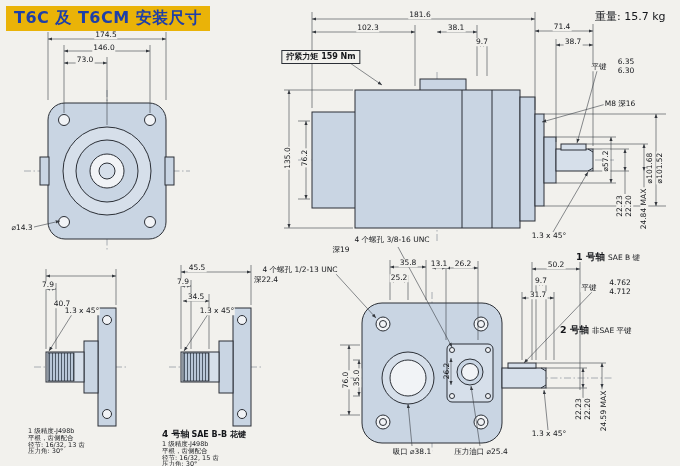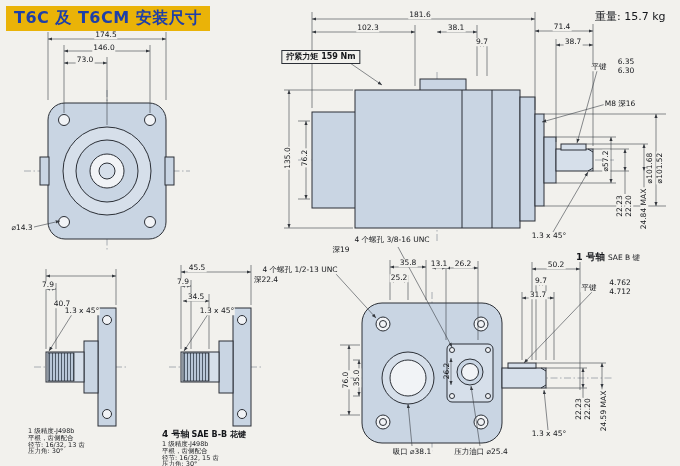--- a/index.html
+++ b/index.html
@@ -241,20 +241,23 @@
   </svg>
 
   <div class="title-box">T6C 及 T6CM 安装尺寸</div>
   <div class="weight">
     <span class="wl">重量:</span>
     <span class="wv">15.7 kg</span>
   </div>
 
   <div class="note" style="left:576px;top:245px">
     <span class="num">1 号轴</span><span class="typ">SAE B 键</span>
+  </div>
+  <div class="note" style="left:560px;top:318px">
+    <span class="num">2 号轴</span><span class="typ">非SAE 平键</span>
   </div>
 
   <div class="spec" style="left:28px;top:428px">
     <div class="line">1 级精度-J498b</div>
     <div class="line">平根，齿侧配合</div>
     <div class="line">径节: 16/32, 13 齿</div>
     <div class="line">压力角: 30°</div>
   </div>
 
   <div class="spec" style="left:162px;top:428px">

